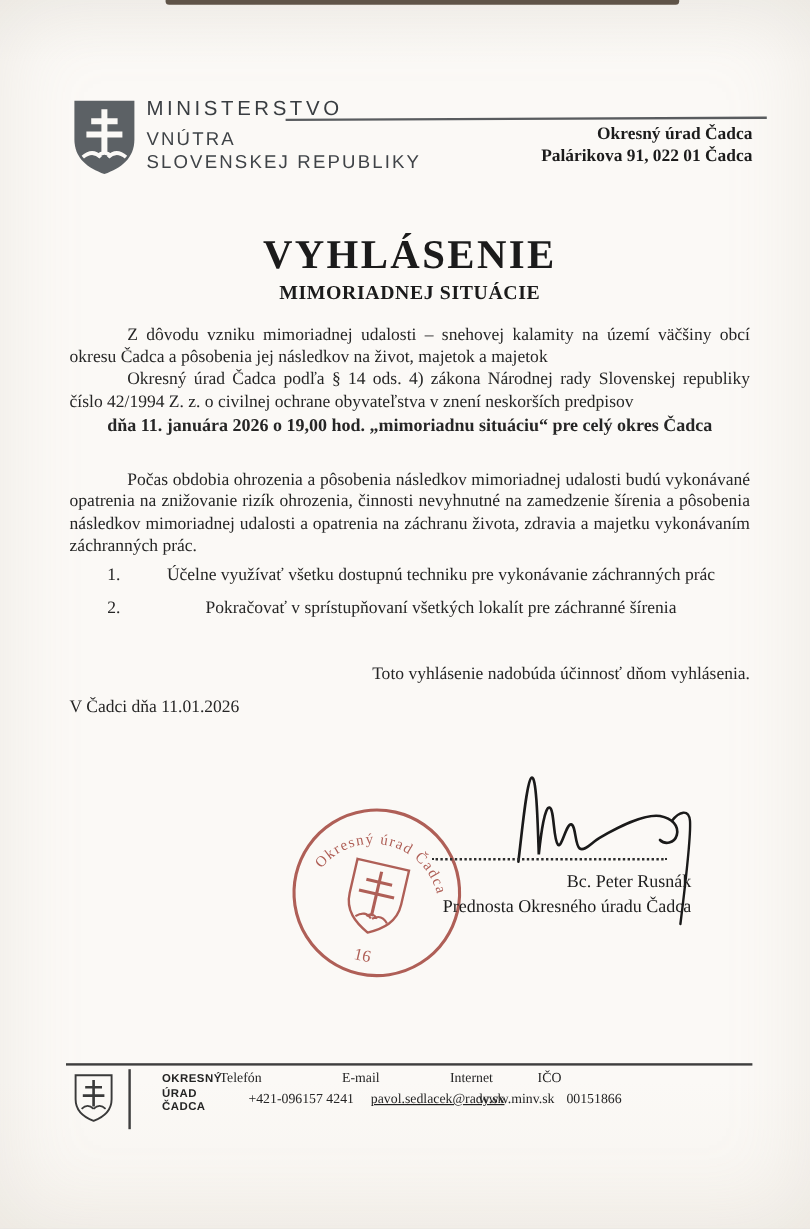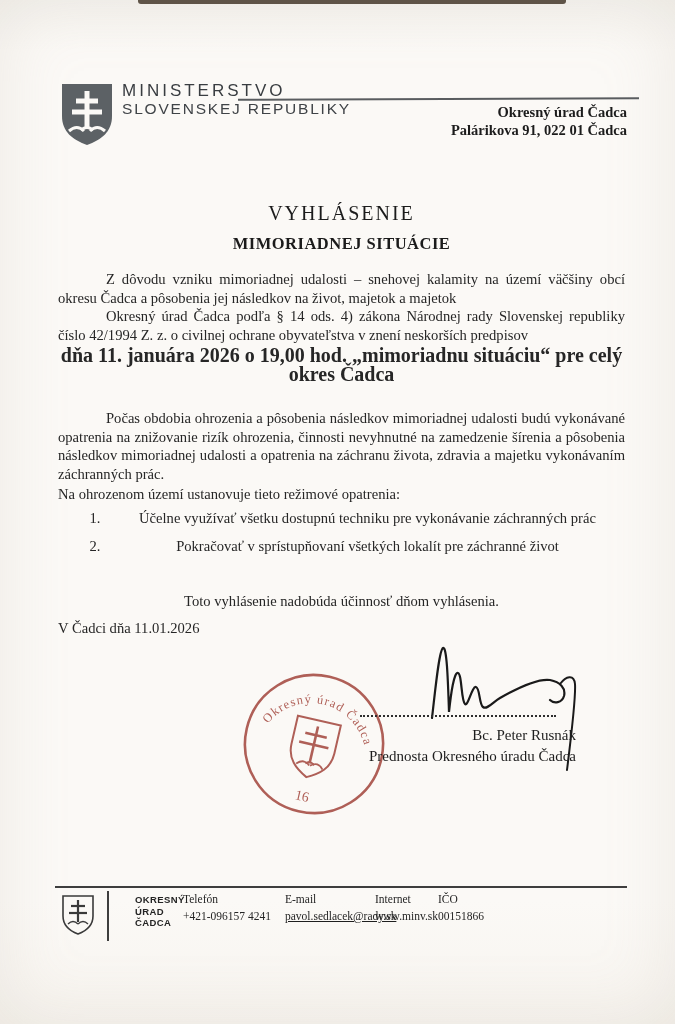--- a/index.html
+++ b/index.html
@@ -21,53 +21,53 @@
   .min-text{position:absolute;left:62px;top:0;font-family:"Liberation Sans",sans-serif;color:#3f4347;}
   .m1{font-size:17px;letter-spacing:3px;line-height:18px;color:#393d41;}
   .m2{font-size:15.5px;letter-spacing:1.8px;line-height:20px;margin-top:7px;}
   .m3{font-size:15.5px;letter-spacing:1.8px;line-height:18px;}
   .hdr-rule{position:absolute;left:178px;top:16px;right:-14px;height:2px;background:#595c5f;transform:rotate(-.25deg);}
   .office{position:absolute;right:-2px;top:22px;text-align:right;font-weight:bold;font-size:14.5px;line-height:17.5px;color:#1c1c1c;}
 
   
   .main{position:absolute;top:196px;left:58px;right:50px;font-size:14.6px;line-height:18.5px;text-align:justify;}
   .main p{margin:0;}
-  h1.doc-title{margin:0;text-align:center;font-size:20px;line-height:34px;letter-spacing:2px;color:#1b1b1b;font-weight:normal;}
+  h1.doc-title{margin:0;text-align:center;font-size:34px;line-height:34px;letter-spacing:2px;color:#1b1b1b;font-weight:bold;}
   h2.doc-sub{margin:4px 0 0 0;text-align:center;font-size:16.5px;line-height:20px;letter-spacing:.5px;color:#1b1b1b;font-weight:bold;}
   .indent{text-indent:48px;}
   .p1{margin-top:16px !important;}
   .declare{margin-top:9px !important;text-align:center;font-weight:bold;font-size:16px;letter-spacing:1px;}
-  .declare-line{margin-top:2px !important;text-align:center;font-weight:bold;font-size:20px;}
+  .declare-line{margin-top:2px !important;text-align:center;font-weight:bold;font-size:15px;}
   .p3{margin-top:26px !important;}
   .measures-intro{margin-top:2px !important;text-align:left;}
   ol.measures{margin:5px 0 0 0;padding-left:46px;text-align:center;}
   ol.measures li{line-height:19px;margin-bottom:9px;padding-left:6px;}
-  .effect{margin-top:36px !important;text-align:center;}
+  .effect{margin-top:36px !important;text-align:right;}
   .placedate{margin-top:9px !important;text-align:left;}
 
   
   .sig-area{position:absolute;top:638px;left:0;right:0;height:215px;}
   .stamp{position:absolute;left:238px;top:30px;transform:rotate(13deg);opacity:.92;}
   .signature{position:absolute;left:408px;top:0;}
   .dotted-line{position:absolute;left:360px;top:77px;width:196px;border-bottom:2px dotted #2e2e2e;}
   .sig-names{position:absolute;left:346px;top:87px;width:230px;text-align:right;font-size:15px;line-height:20.5px;color:#1d1d1d;}
 
   
   .ftr{position:absolute;top:886px;left:55px;right:48px;height:70px;font-size:11.5px;color:#242424;}
   .ftr-rule{position:absolute;top:0;left:0;right:0;height:2px;background:#3e3e3e;}
   .ftr-shield{position:absolute;left:6px;top:8px;}
   .ftr-vline{position:absolute;left:52px;top:5px;width:2px;height:50px;background:#3e3e3e;}
   .ftr-office{position:absolute;left:80px;top:8px;font-family:"Liberation Sans",sans-serif;font-weight:bold;font-size:9.5px;line-height:11.5px;letter-spacing:.4px;}
   .col{position:absolute;top:7px;}
   .col .lbl{display:block;margin-bottom:5px;}
-  .col .val{display:block;}
+  .col .val{display:block;margin-left:24px;}
   .col-telefon{left:128px;}
   .col-email{left:230px;}
   .col-internet{left:320px;}
-  .col-ico{left:383px;}
+  .col-ico{left:393px;}
   .email-link{text-decoration:underline;color:#1f1f1f;}
 </style>
 </head>
 <body>
 
 <div class="page">
 
   <div class="photo-edge"></div>
 
   <div class="hdr">
@@ -75,44 +75,44 @@
       <path d="M 2,2 H 52 V 34 C 52,50 41,58 27,63 C 13,58 2,50 2,34 Z" fill="#5c6165"></path>
       <path d="M 27,9 V 46" stroke="#fbf9f6" stroke-width="5" fill="none"></path>
       <path d="M 16,19 H 38" stroke="#fbf9f6" stroke-width="5" fill="none"></path>
       <path d="M 12,30 H 42" stroke="#fbf9f6" stroke-width="5" fill="none"></path>
       <path d="M 9,49 Q 17,42 24,49" stroke="#fbf9f6" stroke-width="3" fill="none"></path>
       <path d="M 21,48 Q 27,43 33,48" stroke="#fbf9f6" stroke-width="3" fill="none"></path>
       <path d="M 30,49 Q 37,42 45,49" stroke="#fbf9f6" stroke-width="3" fill="none"></path>
     </svg>
     <div class="min-text">
       <div class="m1">MINISTERSTVO</div>
+      <div class="m2">VNÚTRA</div>
       <div class="m3">SLOVENSKEJ REPUBLIKY</div>
     </div>
     <div class="hdr-rule"></div>
     <div class="office">
       <div>Okresný úrad Čadca</div>
       <div>Palárikova 91, 022 01 Čadca</div>
     </div>
   </div>
 
   <div class="main">
     <h1 class="doc-title">VYHLÁSENIE</h1>
     <h2 class="doc-sub">MIMORIADNEJ SITUÁCIE</h2>
 
     <p class="indent p1">Z dôvodu vzniku mimoriadnej udalosti – snehovej kalamity na území väčšiny obcí okresu Čadca a pôsobenia jej následkov na život, majetok a majetok</p>
     <p class="indent">Okresný úrad Čadca podľa § 14 ods. 4) zákona Národnej rady Slovenskej republiky číslo 42/1994 Z. z. o civilnej ochrane obyvateľstva v znení neskorších predpisov</p>
 
     <p class="declare-line">dňa 11. januára 2026 o 19,00 hod.  „mimoriadnu situáciu“ pre celý okres Čadca</p>
 
     <p class="indent p3">Počas obdobia ohrozenia a pôsobenia následkov mimoriadnej udalosti budú vykonávané opatrenia na znižovanie rizík ohrozenia, činnosti nevyhnutné na zamedzenie šírenia a pôsobenia následkov mimoriadnej udalosti a opatrenia na záchranu života, zdravia a majetku vykonávaním záchranných prác.</p>
-    <p class="measures-intro">Na ohrozenom území ustanovuje tieto režimové opatrenia:</p>
 
     <ol class="measures">
       <li>Účelne využívať všetku dostupnú techniku pre vykonávanie záchranných prác</li>
-      <li>Pokračovať v sprístupňovaní všetkých lokalít pre záchranné život</li>
+      <li>Pokračovať v sprístupňovaní všetkých lokalít pre záchranné šírenia</li>
     </ol>
 
     <p class="effect">Toto vyhlásenie nadobúda účinnosť dňom vyhlásenia.</p>
     <p class="placedate">V Čadci dňa  11.01.2026</p>
   </div>
 
   <div class="sig-area">
     <svg class="stamp" width="152" height="152" viewBox="0 0 152 152">
       <circle cx="76" cy="76" r="69" fill="none" stroke="#a9534a" stroke-width="2.6"></circle>
       <defs>

